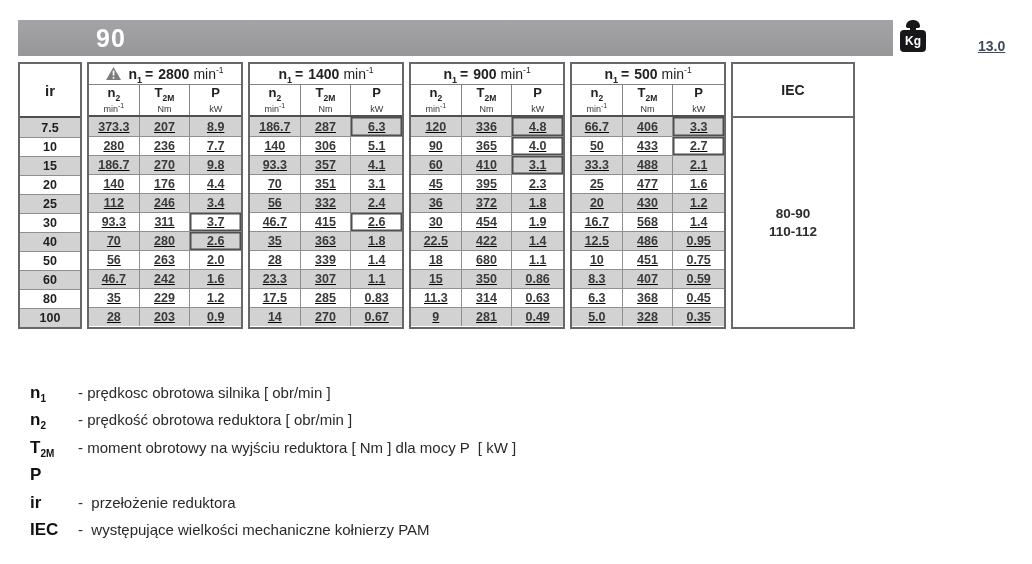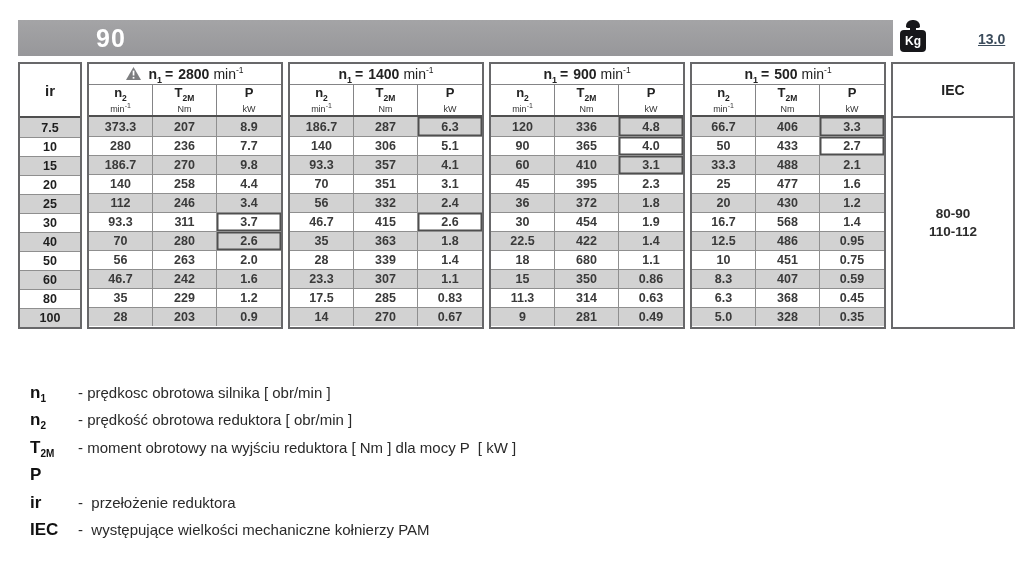--- a/index.html
+++ b/index.html
@@ -13,28 +13,28 @@
 
   
   .weight-box{position:absolute;left:898px;top:18px;width:125px;height:42px;}
   .kg-icon{position:absolute;left:0;top:0;width:30px;height:38px;display:block;}
   .kg-knob{position:absolute;left:8px;top:2px;width:14px;height:8px;background:#17171a;
            border-radius:7px 7px 2px 2px;}
   .kg-neck{position:absolute;left:12px;top:9px;width:6px;height:4px;background:#17171a;}
   .kg-body{position:absolute;left:2px;top:12px;width:26px;height:22px;background:#17171a;border-radius:4px;
            display:flex;align-items:center;justify-content:center;}
   .kg-text{color:#ffffff;font-weight:bold;font-size:12px;line-height:12px;}
-  .weight-value{position:absolute;left:80px;top:13px;font-size:14px;font-weight:bold;color:#3c4c5c;text-decoration:underline;}
+  .weight-value{position:absolute;left:80px;top:20px;font-size:14px;font-weight:bold;color:#3c4c5c;text-decoration:underline;}
 
   
   .ratings{position:absolute;left:18px;top:62px;display:flex;gap:5px;}
   .ratings *{box-sizing:border-box;}
   .subtable{border:2px solid #68686a;background:#fff;}
   .ir-col{width:64px;}
-  .group{width:196px;}
+  .group{width:156px;}
   .iec-col{width:124px;}
 
   .ir-hdr{height:54px;border-bottom:2px solid #4f4f4f;display:flex;align-items:center;justify-content:center;
           font-size:15px;font-weight:bold;color:#222;}
   .grp-title{height:21px;border-bottom:1px solid #848486;text-align:center;line-height:20px;
              font-size:14px;color:#222;white-space:nowrap;}
   .grp-title .b{font-weight:bold;}
   .grp-title sub{font-size:9px;line-height:1;font-weight:bold;}
   .grp-title sup{font-size:8.5px;line-height:1;}
   .grp-title .eq{margin:0 5px 0 3px;font-weight:bold;}
@@ -43,21 +43,21 @@
 
   .subhead{display:grid;grid-template-columns:1fr 1fr 1fr;height:32px;border-bottom:2px solid #4f4f4f;}
   .sh-cell{display:flex;flex-direction:column;align-items:center;justify-content:center;
            border-right:1px solid #848486;}
   .sh-cell:last-child{border-right:none;}
   .sh-top{font-size:13px;line-height:13px;font-weight:bold;color:#222;}
   .sh-top sub{font-size:8.5px;line-height:1;}
   .sh-unit{font-size:9px;line-height:10px;color:#333;}
   .sh-unit sup{font-size:7px;line-height:1;}
 
-  .gbody{display:grid;grid-template-columns:1fr 1fr 1fr;}
+  .gbody{display:grid;grid-template-columns:1fr 1fr 1fr;text-decoration:underline;}
   .gbody1{display:block;}
   .cell,.ir-cell{height:19px;display:flex;align-items:center;justify-content:center;
         font-size:12.5px;font-weight:bold;color:#3a3a3a;
         border-top:1px solid #8f8f8f;background:#fff;}
   .cell{border-right:1px solid #8f8f8f;}
   .cell:nth-child(3n){border-right:none;}
   .gbody .cell:nth-child(-n+3){border-top:none;}
   .gbody1 .ir-cell:first-child{border-top:none;}
   .ir-cell{color:#1e1e1e;}
   .stripe{background:#d2d2d2;}
@@ -136,21 +136,21 @@
           <div class="cell stripe">373.3</div>
           <div class="cell stripe">207</div>
           <div class="cell stripe">8.9</div>
           <div class="cell">280</div>
           <div class="cell">236</div>
           <div class="cell">7.7</div>
           <div class="cell stripe">186.7</div>
           <div class="cell stripe">270</div>
           <div class="cell stripe">9.8</div>
           <div class="cell">140</div>
-          <div class="cell">258</div>
+          <div class="cell">176</div>
           <div class="cell">4.4</div>
           <div class="cell stripe">112</div>
           <div class="cell stripe">246</div>
           <div class="cell stripe">3.4</div>
           <div class="cell">93.3</div>
           <div class="cell">311</div>
           <div class="cell boxed">3.7</div>
           <div class="cell stripe">70</div>
           <div class="cell stripe">280</div>
           <div class="cell stripe boxed">2.6</div>

